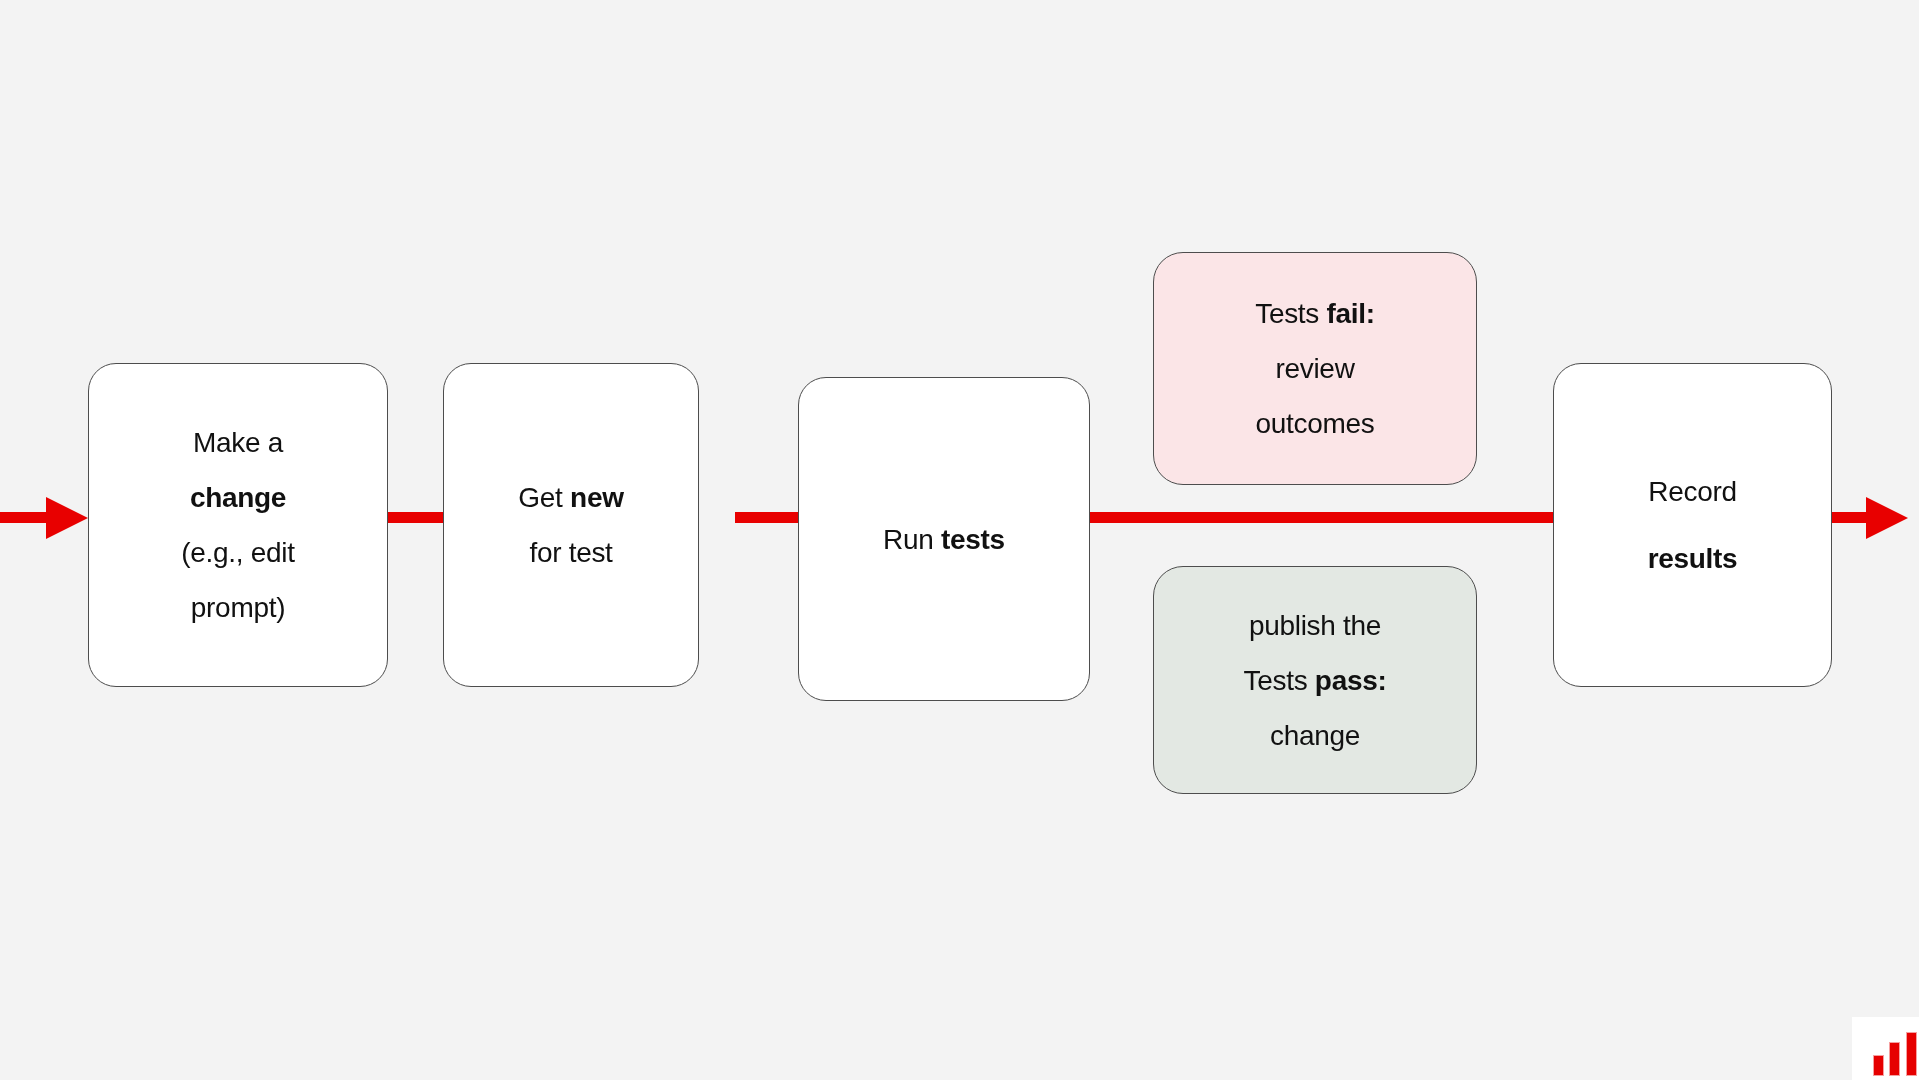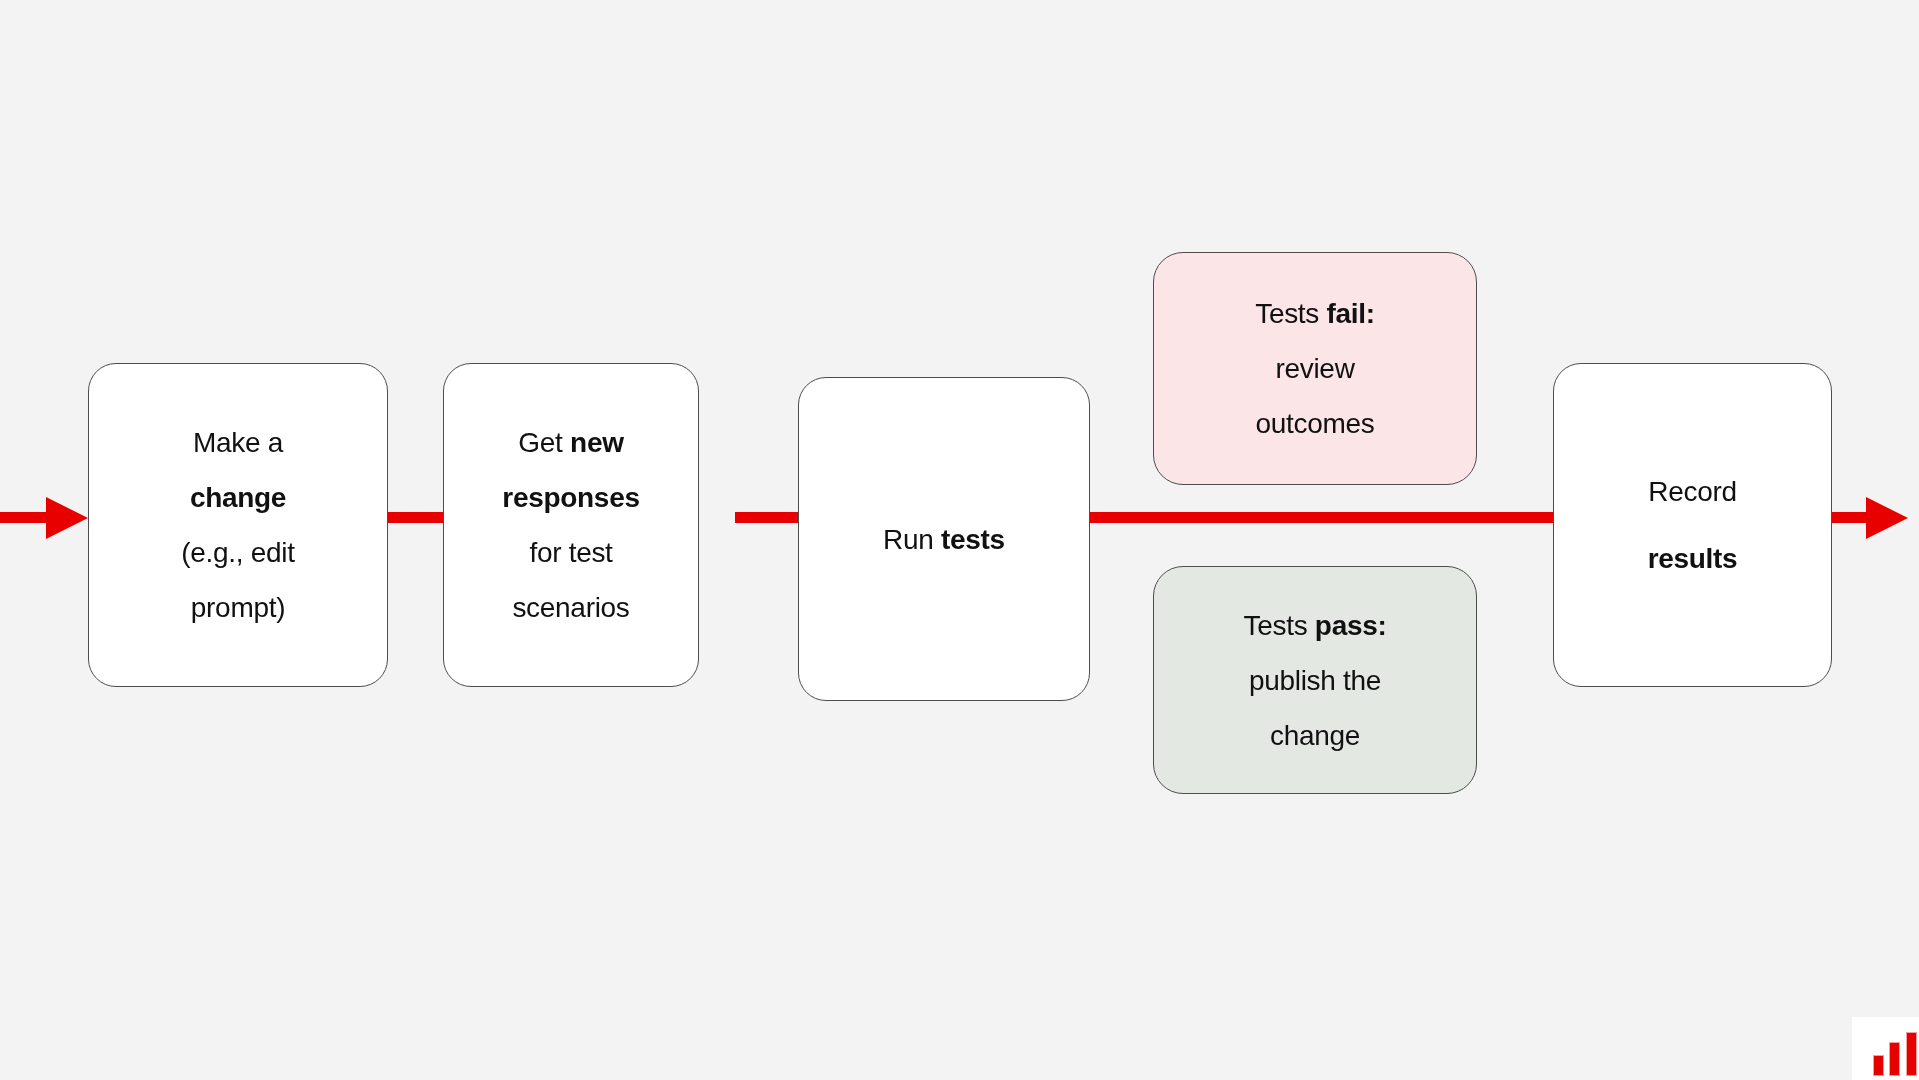--- a/index.html
+++ b/index.html
@@ -110,42 +110,40 @@
       <div class="line"><span>Make a</span></div>
       <div class="line"><b>change</b></div>
       <div class="line"><span>(e.g., edit</span></div>
       <div class="line"><span>prompt)</span></div>
     </div>
 
   <div class="arrow-seg" id="seg-1-2"></div>
 
   <div class="node white" id="node-get-responses">
       <div class="line"><span>Get </span><b>new</b></div>
-      <div class="line"><b>responses</b></div>
       <div class="line"><span>for test</span></div>
-      <div class="line"><span>scenarios</span></div>
     </div>
 
   <div class="arrow-seg" id="seg-2-3"></div>
 
   <div class="node white" id="node-run-tests">
       <div class="line"><span>Run </span><b>tests</b></div>
     </div>
 
   <div class="arrow-seg" id="seg-3-4"></div>
 
   <div class="node fail" id="node-tests-fail">
       <div class="line"><span>Tests </span><b>fail:</b></div>
       <div class="line"><span>review</span></div>
       <div class="line"><span>outcomes</span></div>
     </div>
 
   <div class="node pass" id="node-tests-pass">
+      <div class="line"><span>publish the</span></div>
       <div class="line"><span>Tests </span><b>pass:</b></div>
-      <div class="line"><span>publish the</span></div>
       <div class="line"><span>change</span></div>
     </div>
 
   <div class="node white" id="node-record-results">
       <div class="line"><span>Record</span></div>
       <div class="line"><b>results</b></div>
     </div>
 
   <div class="arrow-seg" id="seg-exit"></div>
   <div class="arrow-head" id="arrow-head-right"></div>

